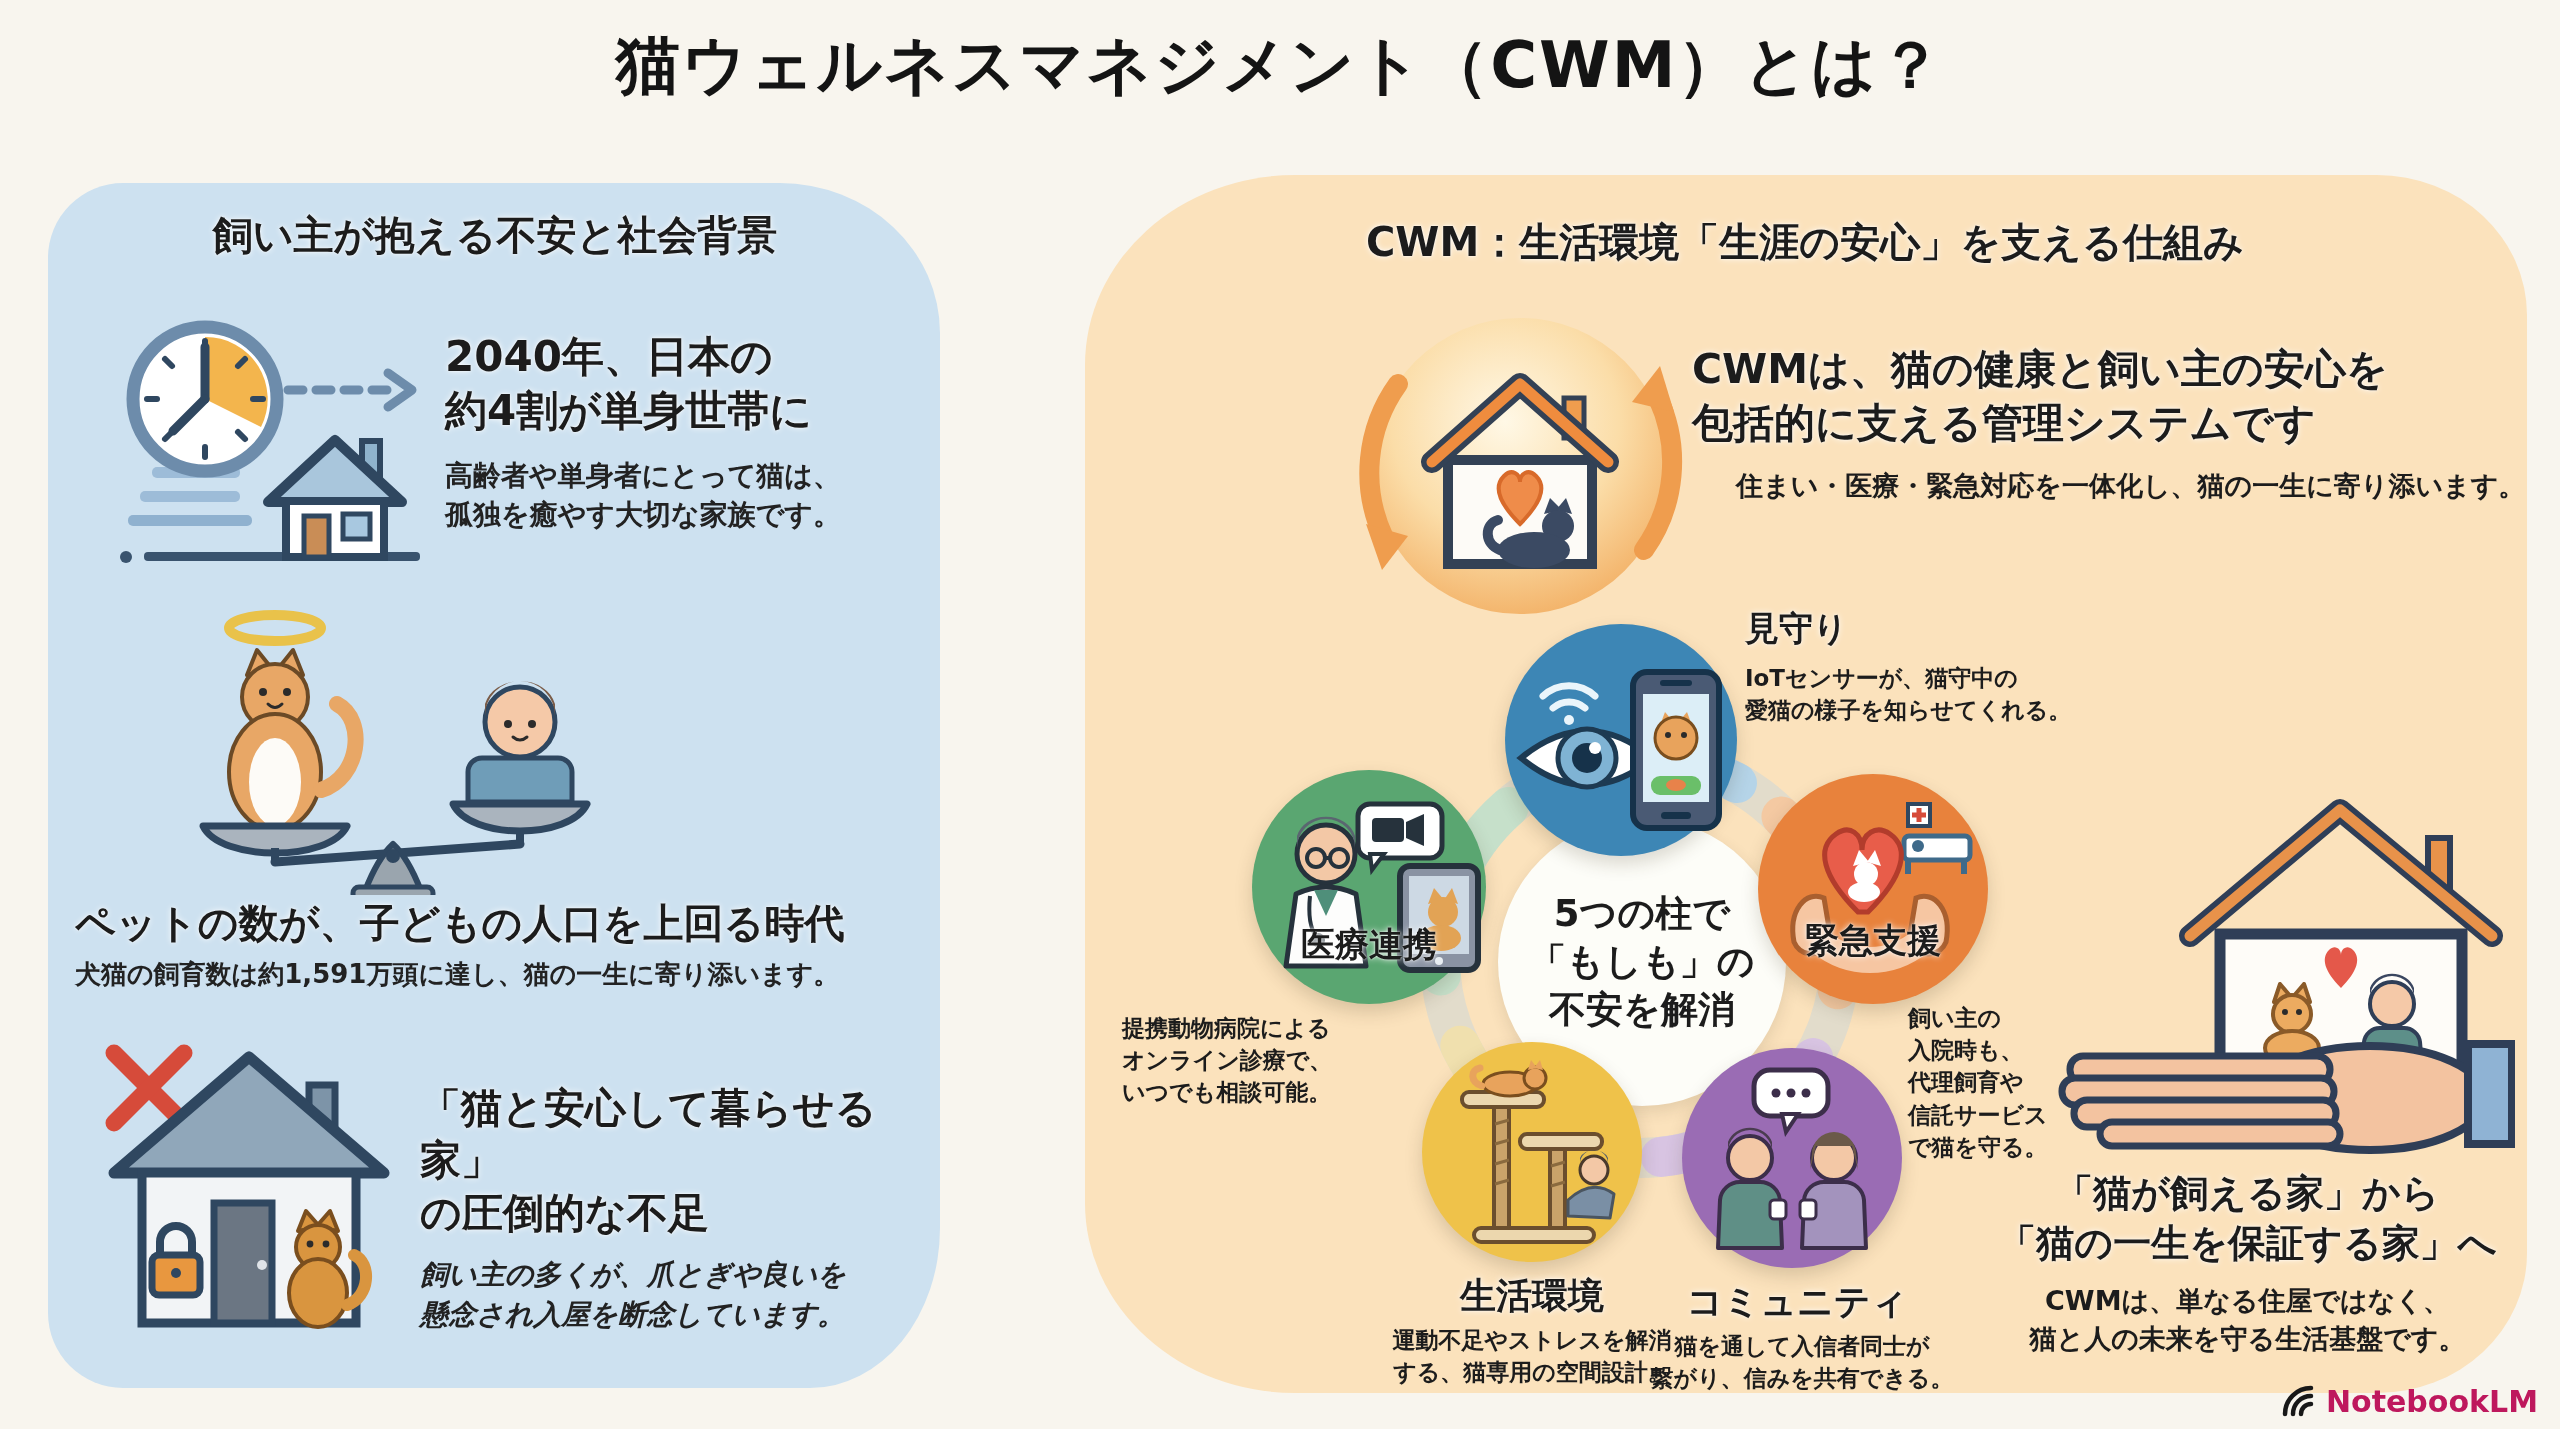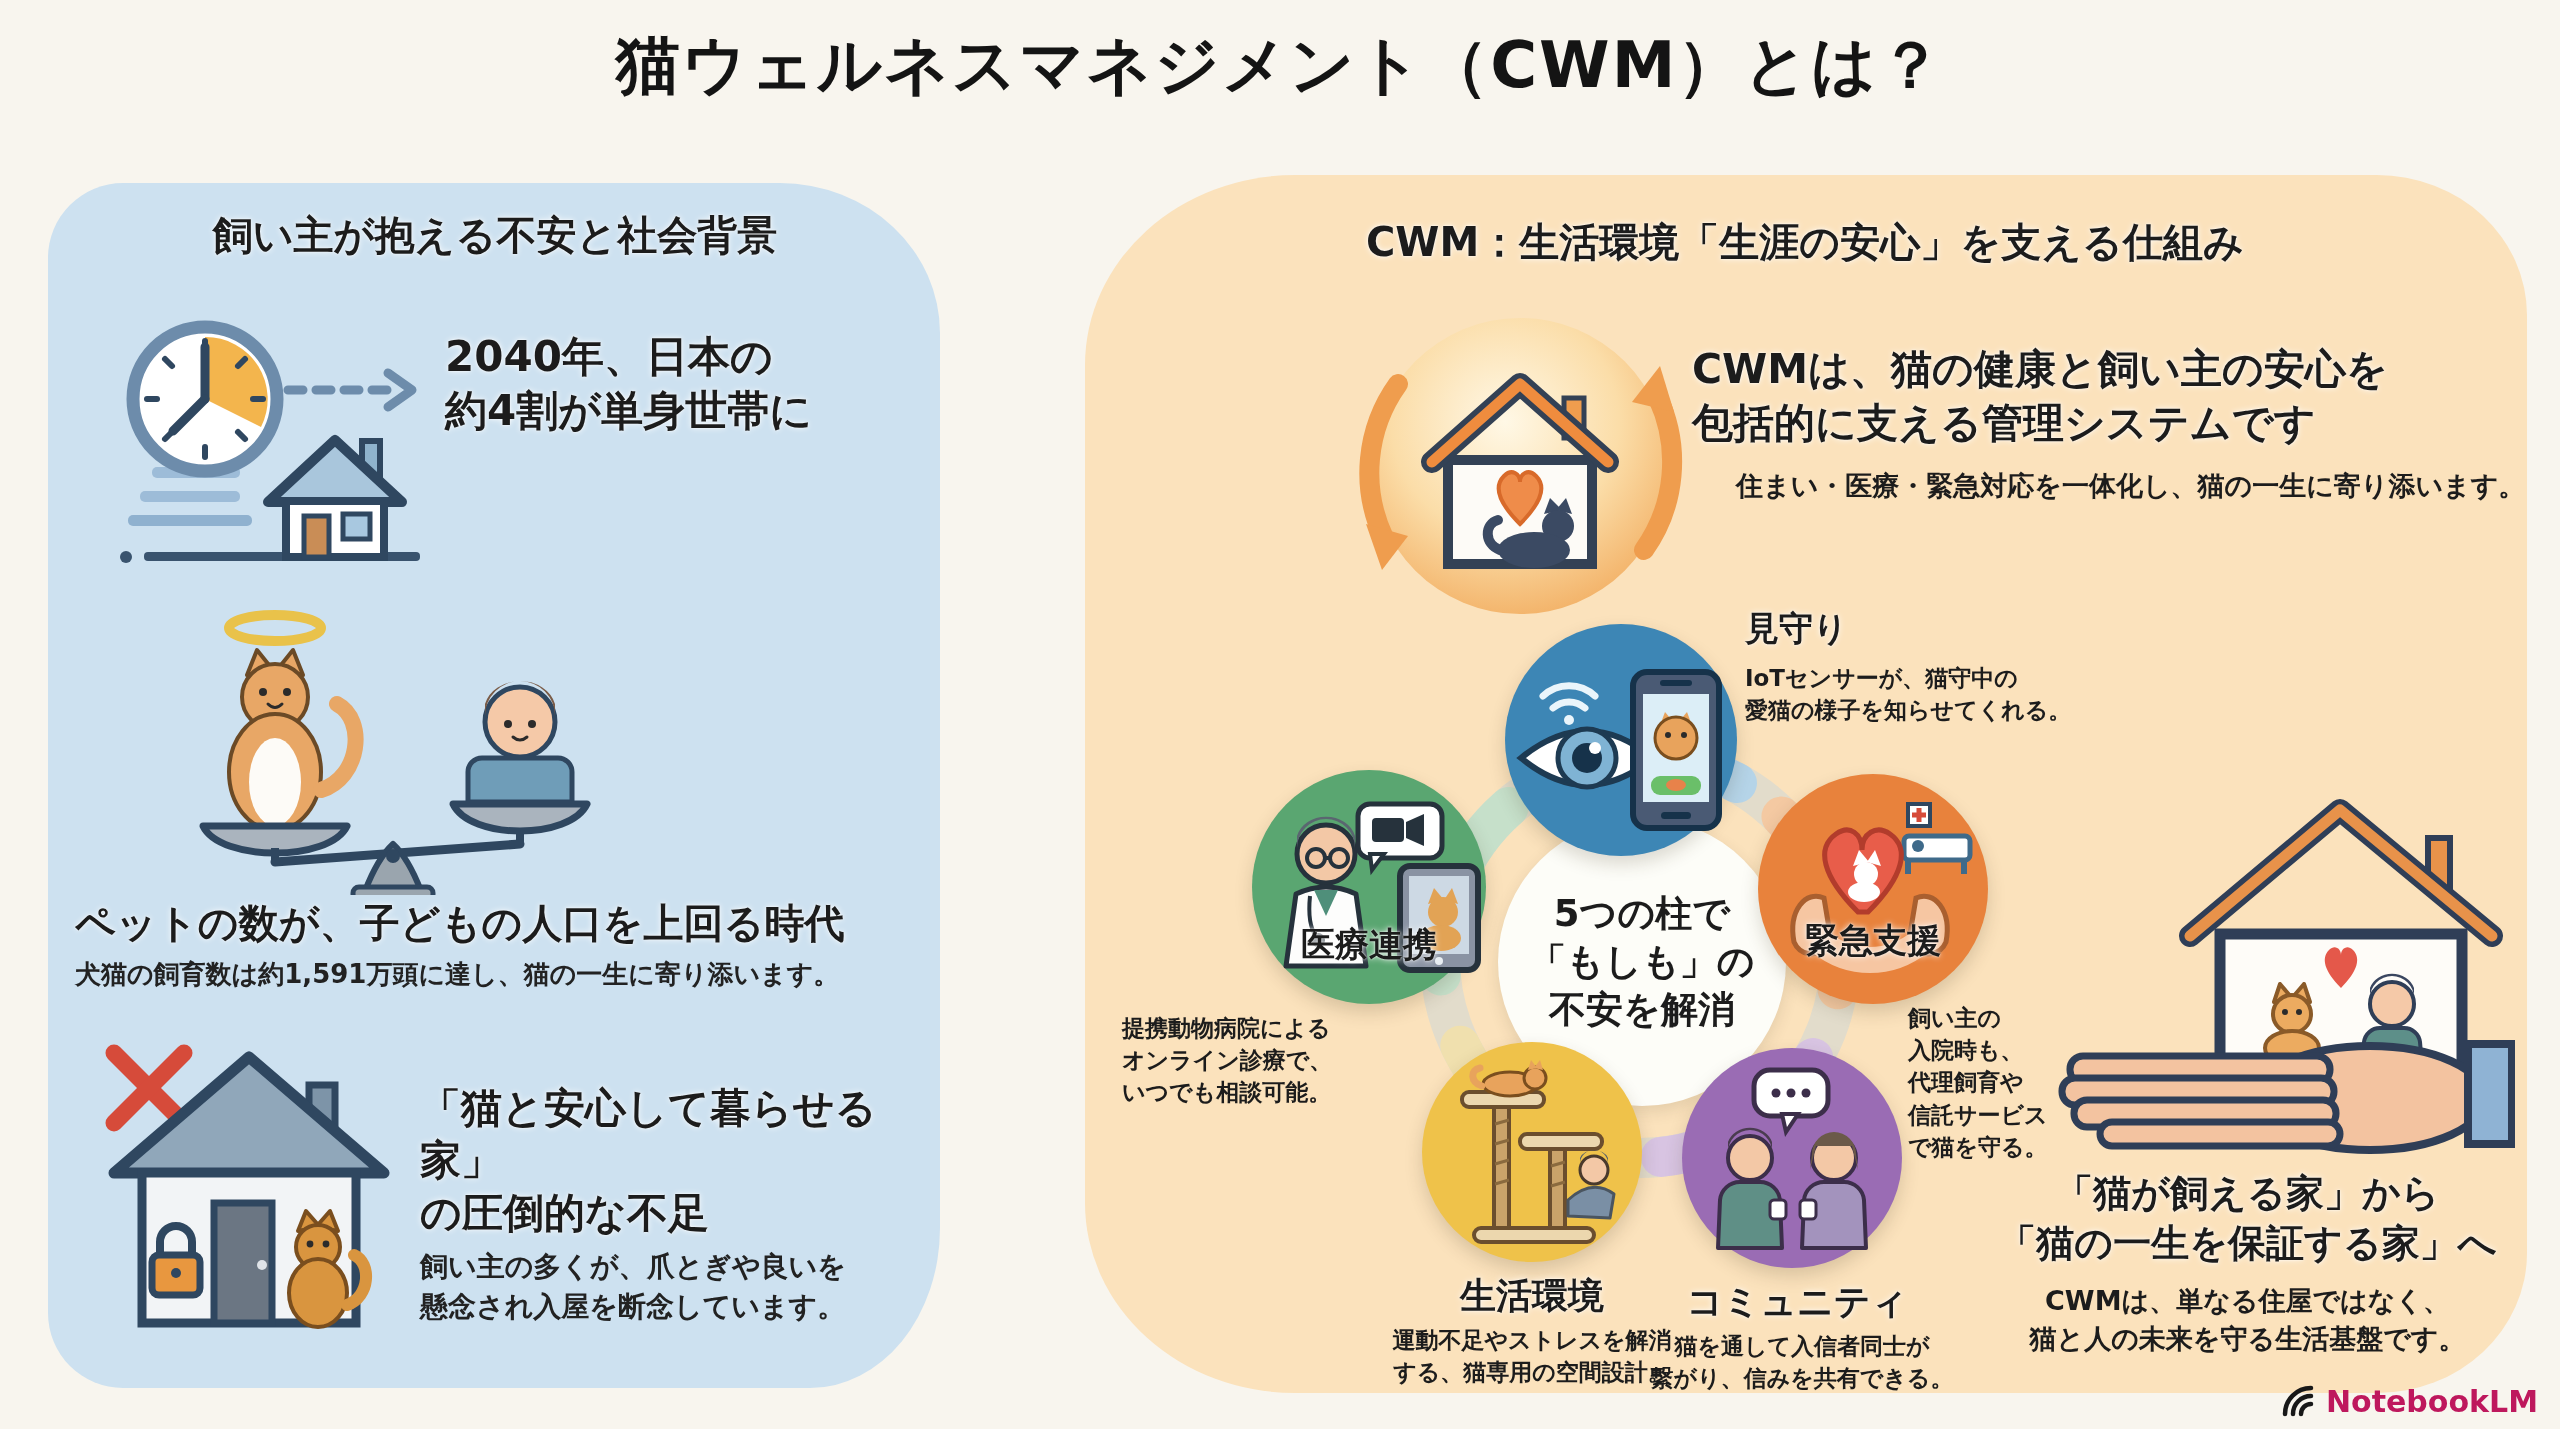--- a/index.html
+++ b/index.html
@@ -90,20 +90,22 @@
     <path d="M158,207 L225,145 L292,207 Z" fill="#a9c6dc" stroke="#2f4760" stroke-width="10" stroke-linejoin="round"></path>
     <rect x="176" y="206" width="98" height="56" fill="#ffffff" stroke="#2f4760" stroke-width="8"></rect>
     <rect x="194" y="221" width="25" height="41" fill="#c98d56" stroke="#2f4760" stroke-width="5"></rect>
     <rect x="233" y="219" width="27" height="25" fill="#a8c8e0" stroke="#2f4760" stroke-width="5"></rect>
   </svg>
 </div>
 
 <div class="abs" style="left:445px;top:330px;width:490px;">
   <div class="blk-title ml halo">2040年、日本の
 約4割が単身世帯に</div>
+  <div class="blk-body ml" style="margin-top:18px;">高齢者や単身者にとって猫は、
+孤独を癒やす大切な家族です。</div>
 </div>
 
 <div class="abs" style="left:125px;top:600px;width:510px;height:295px;">
   <svg width="510" height="295" viewBox="0 0 510 295">
     <ellipse cx="150" cy="28" rx="46" ry="13" fill="none" stroke="#e9c24a" stroke-width="10"></ellipse>
 
     <path d="M122,75 L132,50 L148,70 Z" fill="#e8a766" stroke="#6b4a26" stroke-width="4" stroke-linejoin="round"></path>
     <path d="M178,75 L168,50 L152,70 Z" fill="#e8a766" stroke="#6b4a26" stroke-width="4" stroke-linejoin="round"></path>
     <circle cx="150" cy="97" r="33" fill="#e8a766" stroke="#6b4a26" stroke-width="4"></circle>
     <ellipse cx="150" cy="172" rx="46" ry="58" fill="#e8a766" stroke="#6b4a26" stroke-width="4"></ellipse>
@@ -155,21 +157,21 @@
     <ellipse cx="226" cy="268" rx="29" ry="34" fill="#d9953f" stroke="#7a4e1e" stroke-width="4"></ellipse>
     <path d="M255,280 C278,272 280,238 262,230" fill="none" stroke="#d9953f" stroke-width="12" stroke-linecap="round"></path>
     <circle cx="218" cy="219" r="3.4" fill="#2b2b2b"></circle>
       <circle cx="234" cy="219" r="3.4" fill="#2b2b2b"></circle>
   </svg>
 </div>
 
 <div class="abs" style="left:420px;top:1082px;width:515px;">
   <div class="blk-title ml halo" style="font-size:41px;">「猫と安心して暮らせる家」
 の圧倒的な不足</div>
-  <div class="blk-body ml" style="margin-top:8px;">飼い主の多くが、爪とぎや良いを
+  <div class="blk-body ml" style="margin-top:16px;font-style:italic;">飼い主の多くが、爪とぎや良いを
 懸念され入屋を断念しています。</div>
 </div>
 
 <div class="abs panel-right"></div>
 
 <div class="abs panel-header halo" style="left:1105px;top:215px;width:1400px;">CWM：生活環境「生涯の安心」を支える仕組み</div>
 
 <div class="abs" style="left:1348px;top:298px;width:344px;height:344px;">
   <svg width="344" height="344" viewBox="0 0 344 344">
     <defs>

